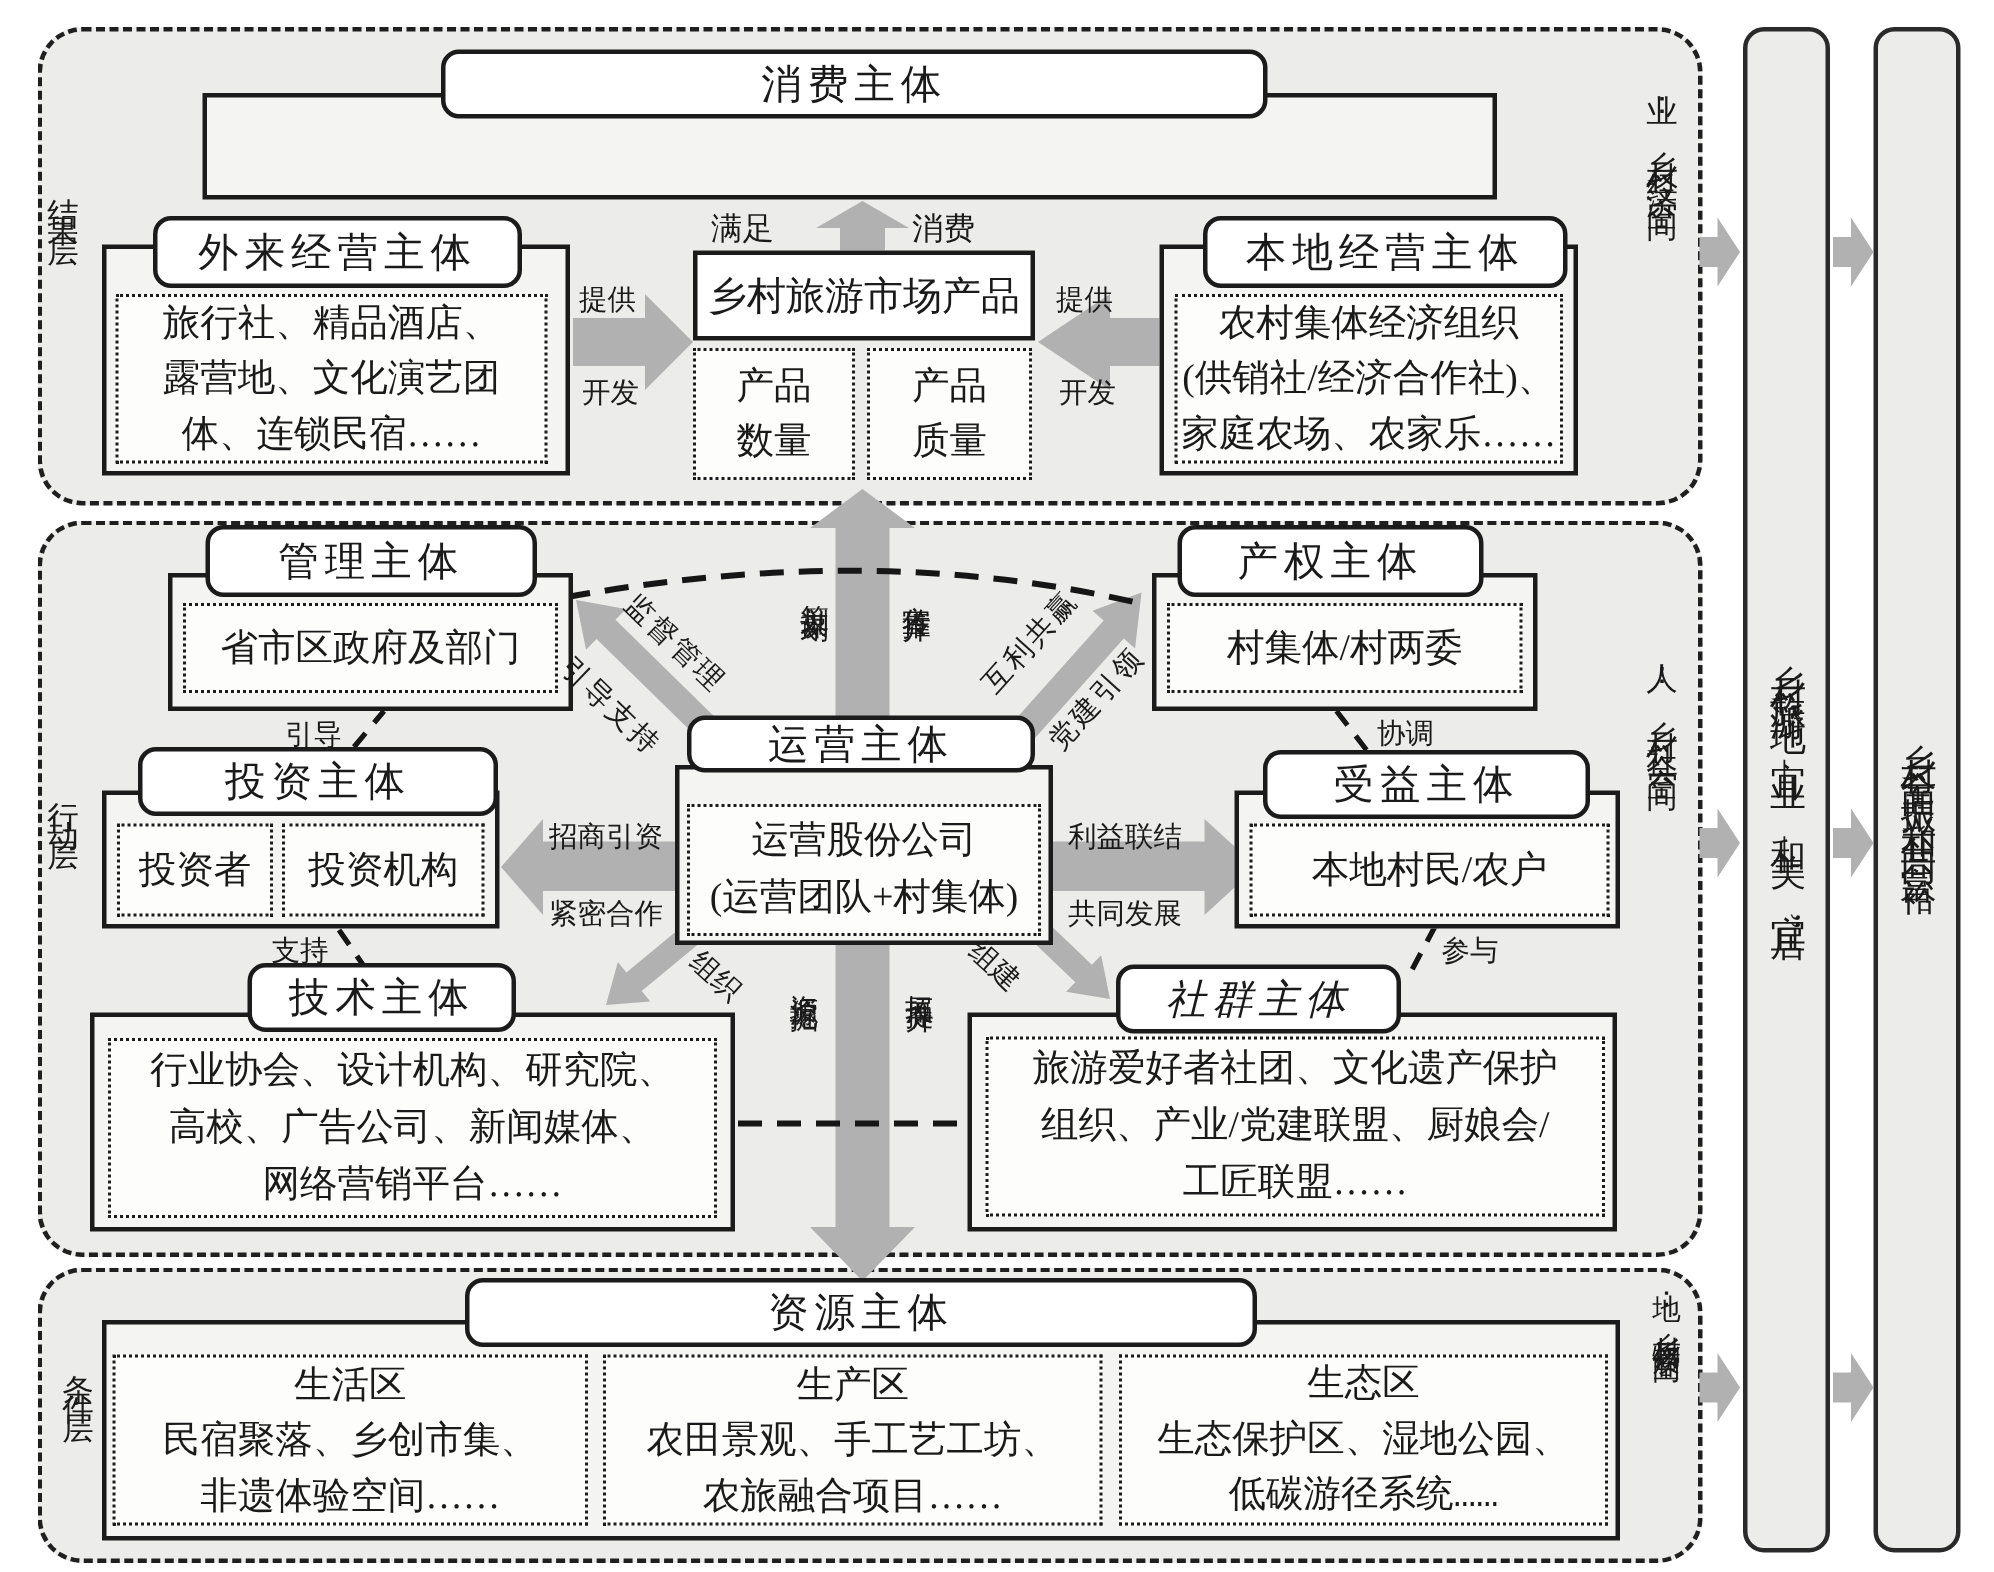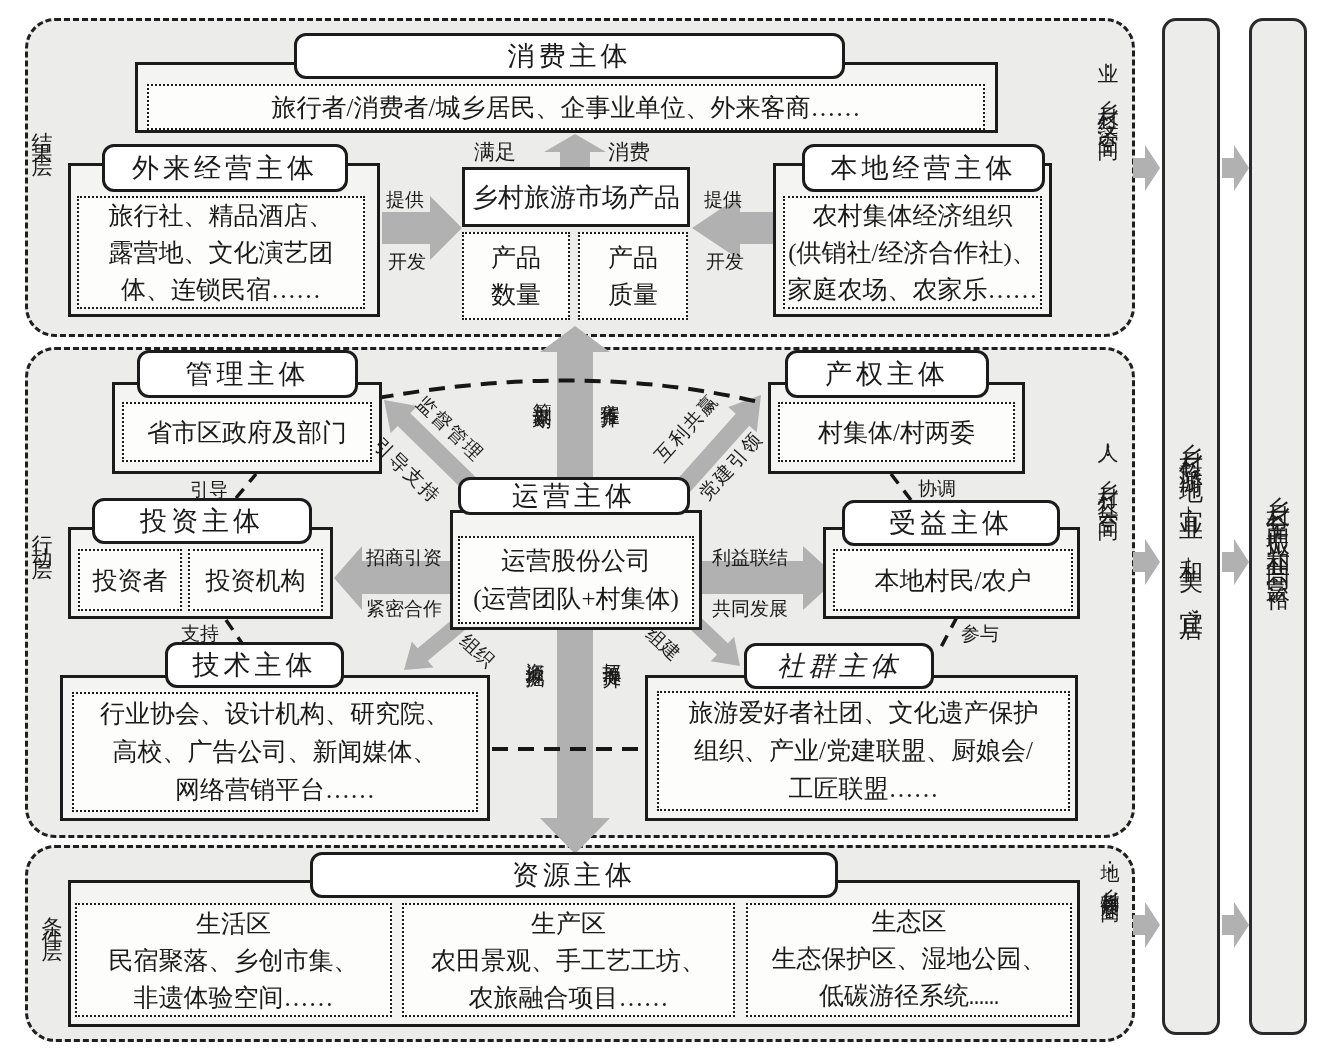--- a/index.html
+++ b/index.html
@@ -65,21 +65,20 @@
       <path d="M 352 403 Q 575 358 763 403" stroke-width="4" stroke-dasharray="16 10"></path>
       <path d="M 492 749 L 645 749" stroke-width="4" stroke-dasharray="16 10"></path>
       <path d="M 236 498 L 256 474" stroke-width="3.5" stroke-dasharray="12 9"></path>
       <path d="M 226 620 L 246 649" stroke-width="3.5" stroke-dasharray="12 9"></path>
       <path d="M 891 474 L 911 500" stroke-width="3.5" stroke-dasharray="12 9"></path>
       <path d="M 957 617 L 940 649" stroke-width="3.5" stroke-dasharray="12 9"></path>
     </g>
   </svg>
 
   <div class="panel" style="left:135px;top:62px;width:863px;height:71px;z-index:20;"></div>
-  <div class="dotted pre" style="left:147px;top:84px;width:838px;height:46px;">旅行者/消费者/城乡居民、企事业单位、外来客商……</div>
   <div class="tab" style="left:294px;top:33px;width:551px;height:46px;">消费主体</div>
 
   <div class="panel" style="left:68px;top:163px;width:312px;height:154px;z-index:20;"></div>
   <div class="dotted pre" style="left:77px;top:196px;width:288px;height:113px;">旅行社、精品酒店、
 露营地、文化演艺团
 体、连锁民宿……</div>
   <div class="tab" style="left:102px;top:144px;width:246px;height:48px;">外来经营主体</div>
 
   <div class="panel" style="left:773px;top:163px;width:279px;height:154px;z-index:20;"></div>
   <div class="dotted pre" style="left:783px;top:196px;width:259px;height:113px;">农村集体经济组织
@@ -104,21 +103,21 @@
   <div class="dotted" style="left:122px;top:402px;width:250px;height:60px;">省市区政府及部门</div>
   <div class="tab" style="left:137px;top:350px;width:221px;height:48px;">管理主体</div>
 
   <div class="panel" style="left:768px;top:382px;width:257px;height:92px;z-index:20;"></div>
   <div class="dotted" style="left:778px;top:402px;width:237px;height:60px;">村集体/村两委</div>
   <div class="tab" style="left:785px;top:350px;width:204px;height:48px;">产权主体</div>
 
   <div class="panel" style="left:68px;top:527px;width:265px;height:92px;z-index:20;"></div>
   <div class="dotted" style="left:78px;top:549px;width:104px;height:62px;">投资者</div>
   <div class="dotted" style="left:188px;top:549px;width:135px;height:62px;">投资机构</div>
-  <div class="tab" style="left:92px;top:498px;width:220px;height:46px;">投资主体</div>
+  <div class="tab" style="left:92px;top:498px;width:240px;height:46px;">投资主体</div>
 
   <div class="panel" style="left:823px;top:527px;width:257px;height:92px;z-index:20;"></div>
   <div class="dotted" style="left:833px;top:549px;width:240px;height:62px;">本地村民/农户</div>
   <div class="tab" style="left:842px;top:500px;width:218px;height:46px;">受益主体</div>
 
   <div class="panel" style="left:450px;top:510px;width:252px;height:120px;z-index:20;"></div>
   <div class="dotted pre" style="left:458px;top:536px;width:236px;height:88px;line-height:38px;">运营股份公司
 (运营团队+村集体)</div>
   <div class="tab" style="left:458px;top:477px;width:232px;height:38px;">运营主体</div>
 

